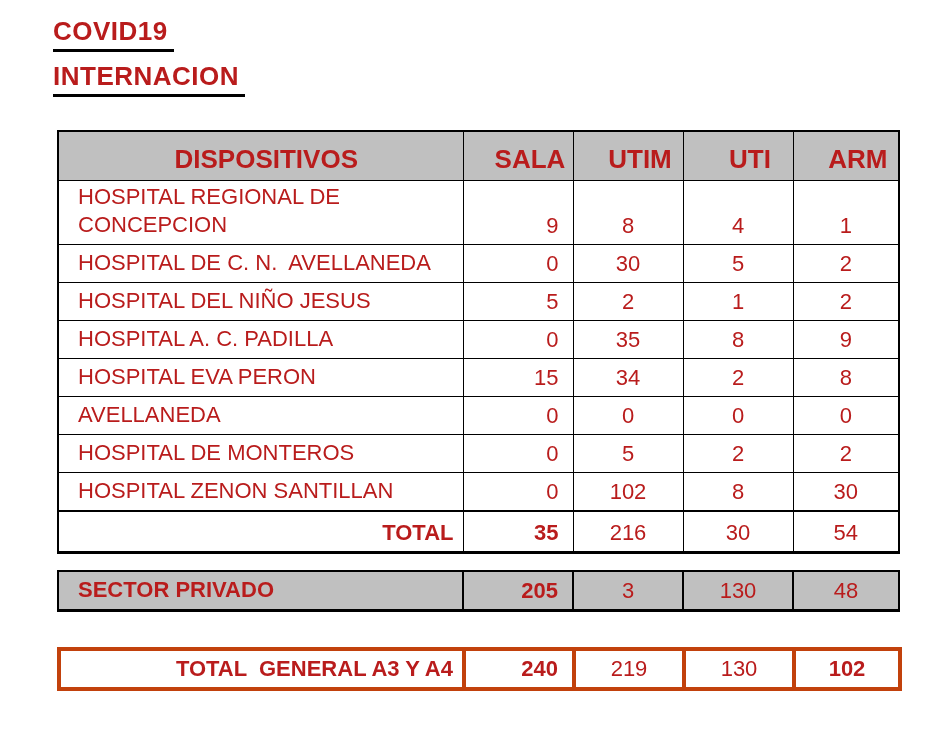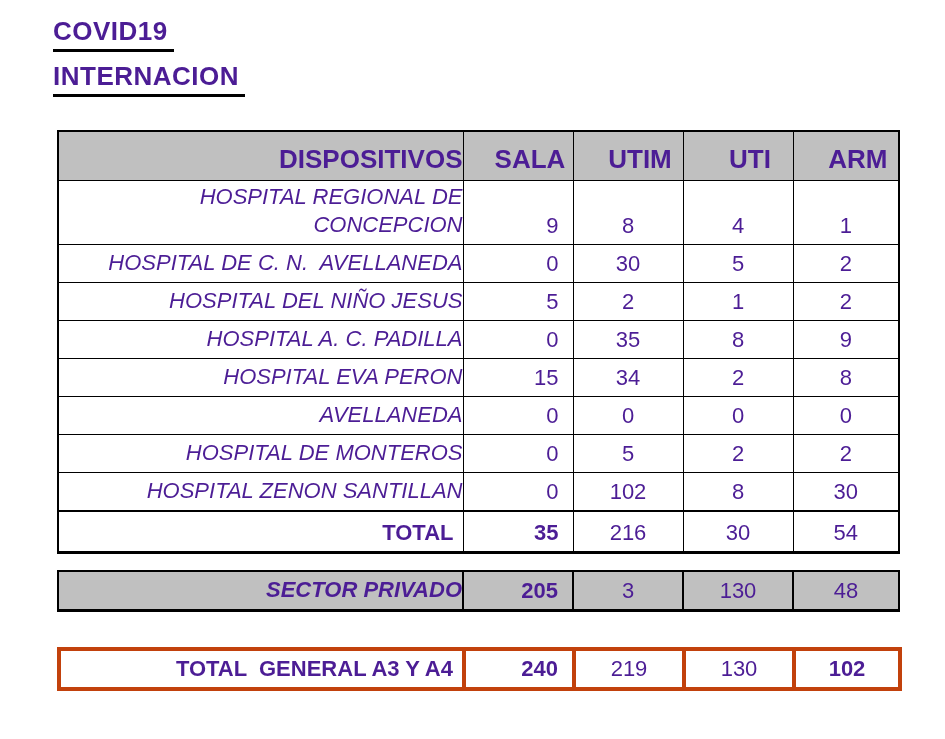--- a/index.html
+++ b/index.html
@@ -2,21 +2,21 @@
 <html><head>
 <meta charset="utf-8">
 <style>
   html, body { margin: 0; padding: 0; background: #ffffff; }
   .page {
     position: relative;
     width: 945px;
     height: 739px;
     background: #ffffff;
     font-family: "Liberation Sans", sans-serif;
-    color: #4c1d95;
+    color: #b91c1c;
     overflow: hidden;
   }
 
   
   .title-block { position: absolute; left: 53px; top: 16px; }
   .title-line {
     display: table;
     font-size: 26px;
     font-weight: bold;
     letter-spacing: 0.5px;
@@ -46,22 +46,22 @@
                 border: 2px solid #000; border-bottom-width: 3px; }
   .main-table th, .main-table td { border: 1px solid #000; }
   .main-table thead th {
     background: #c0c0c0;
     font-weight: bold;
     font-size: 26px;
     height: 41px;
     text-align: center;
     padding-left: 24px;
   }
-  .main-table thead th.h-label { text-align: right; padding-left: 11px; margin-left: 14px; }
-  .cell-label { text-align: right; padding-left: 19px; white-space: pre-wrap; line-height: 1.28; font-style: italic; }
+  .main-table thead th.h-label { text-align: center; padding-left: 11px; margin-left: 14px; }
+  .cell-label { text-align: left; padding-left: 19px; white-space: pre-wrap; line-height: 1.28; }
   .cell-sala  { text-align: right; padding-right: 14px; }
   .cell-mid   { text-align: center; }
   .row-std td { height: 30px; }
   .row-tall td { height: 56px; }
   .total-row td { border-top-width: 2px; height: 32px; }
   .b { font-weight: bold; }
 
   
   .sector-table { position: absolute; left: 57px; top: 570px; width: 841px;
                   border: 2px solid #000; border-bottom-width: 3px; }

